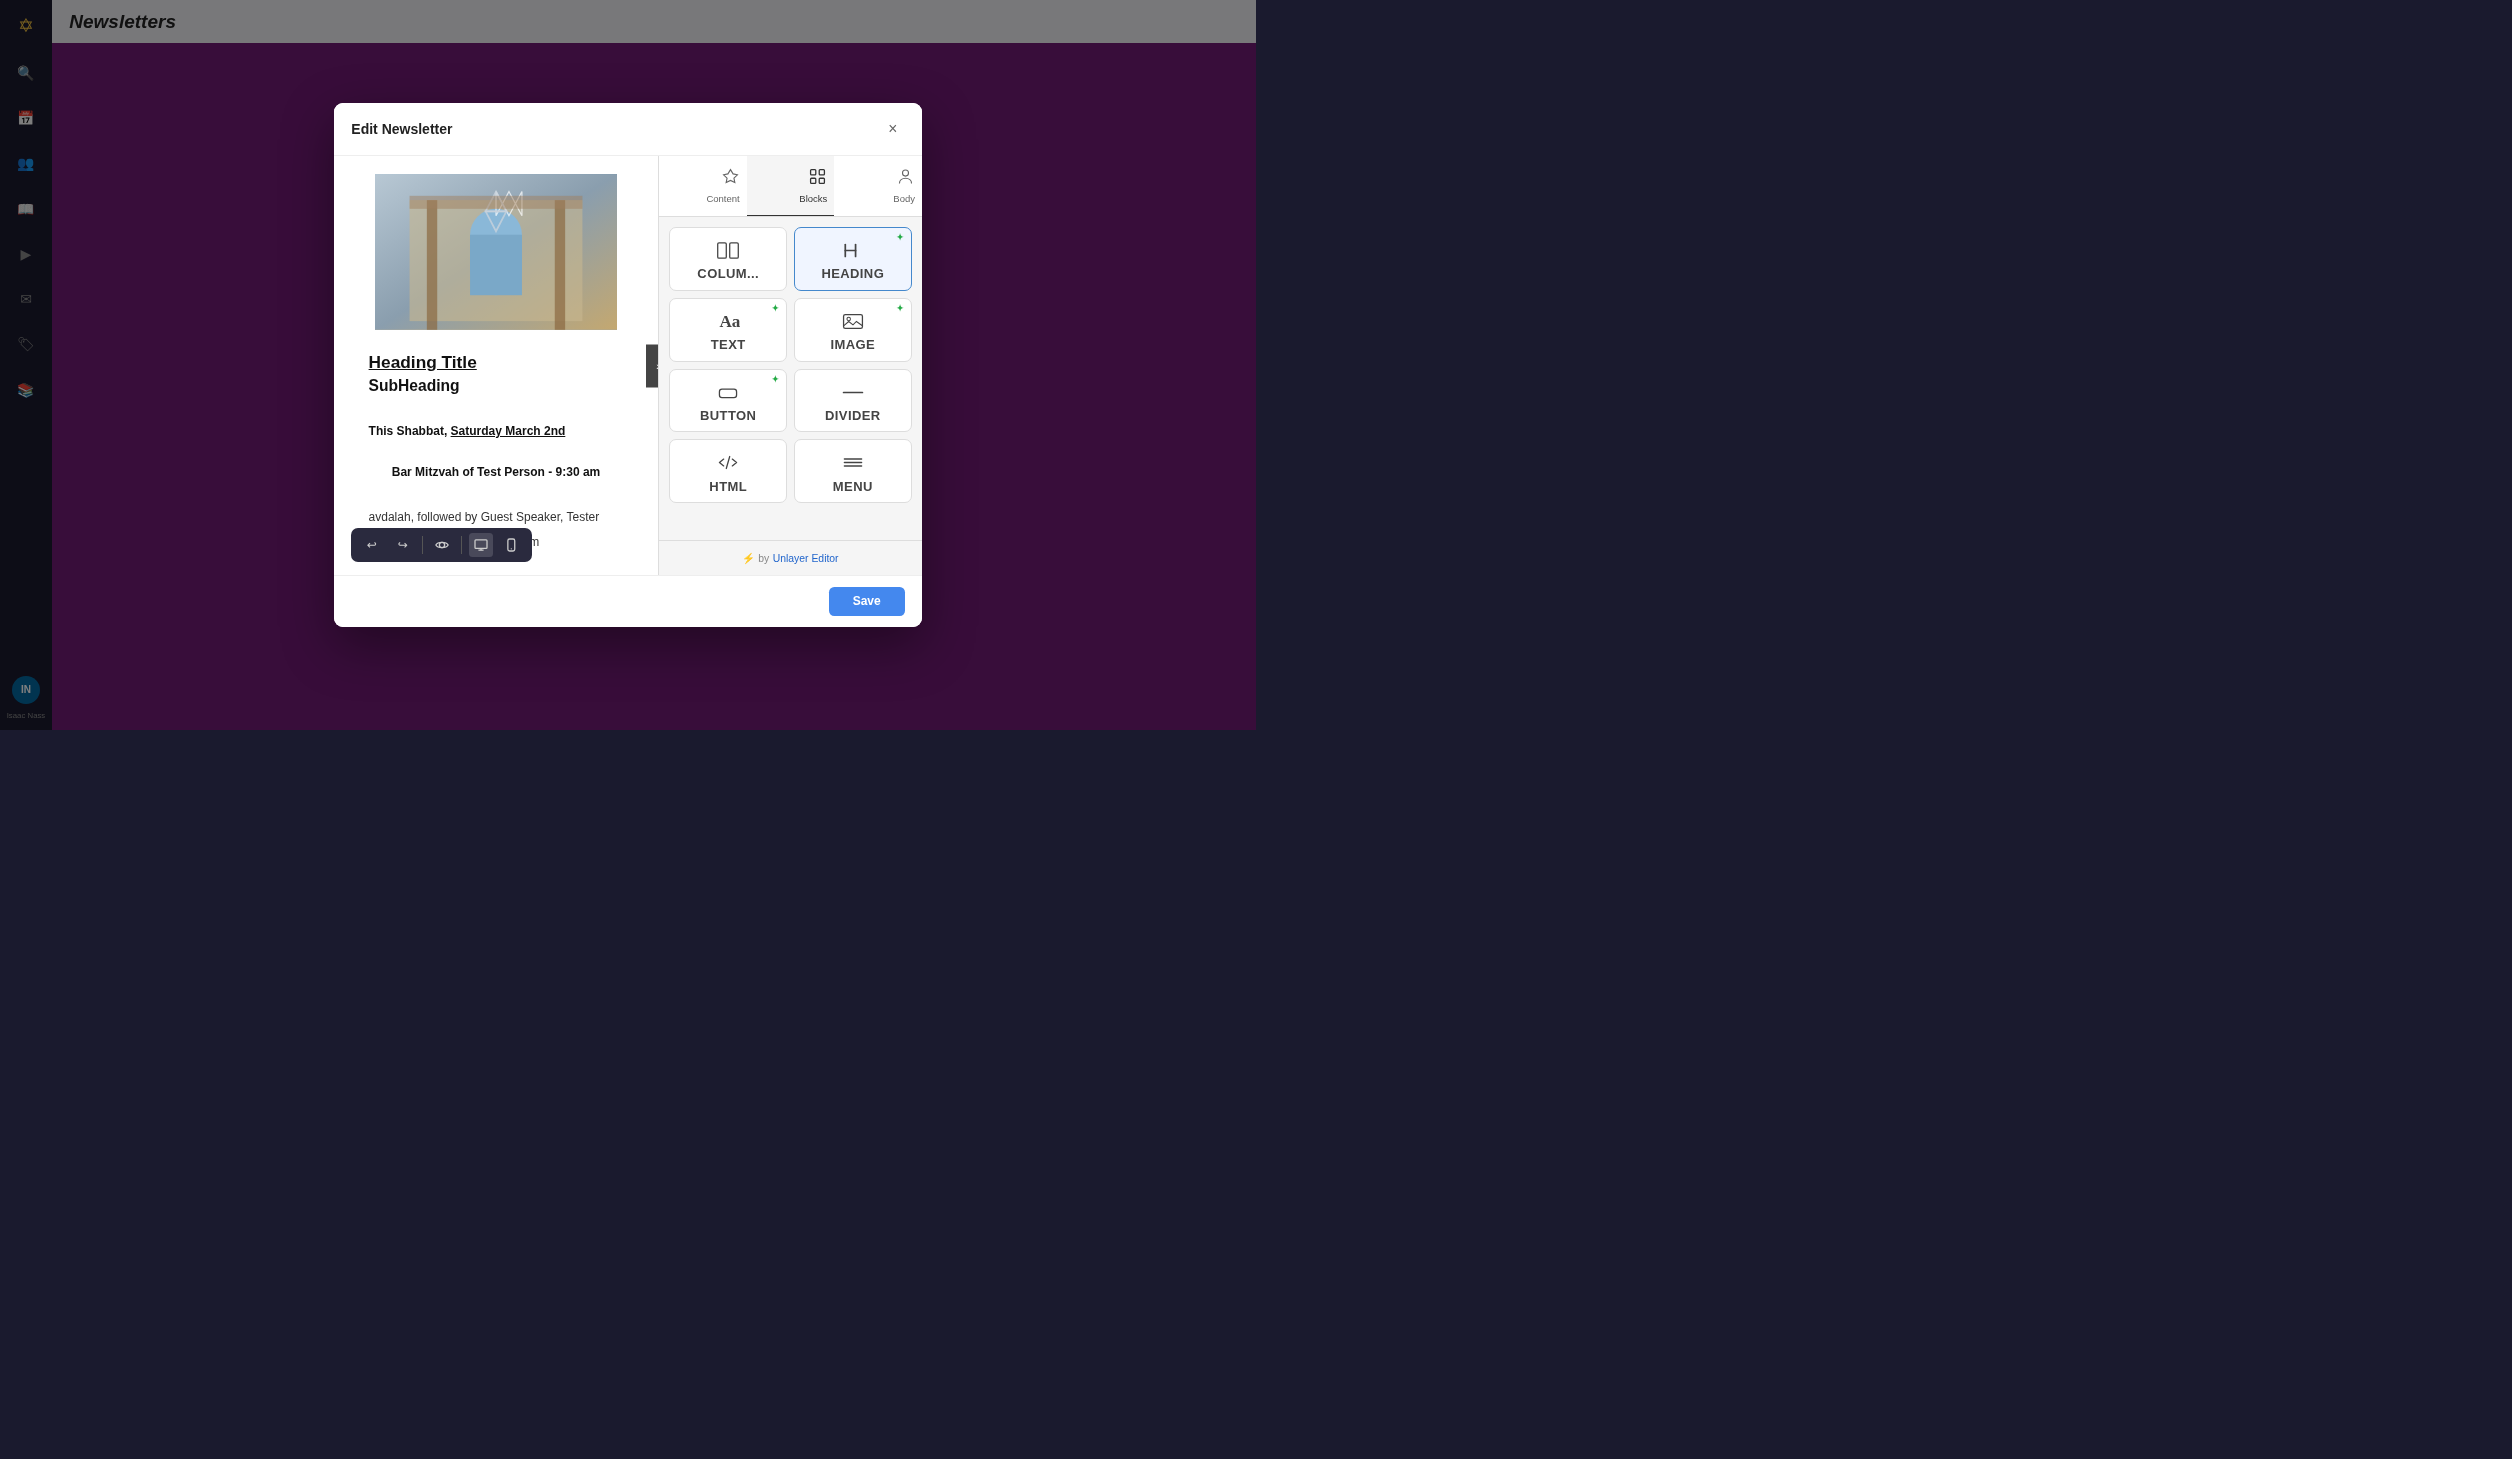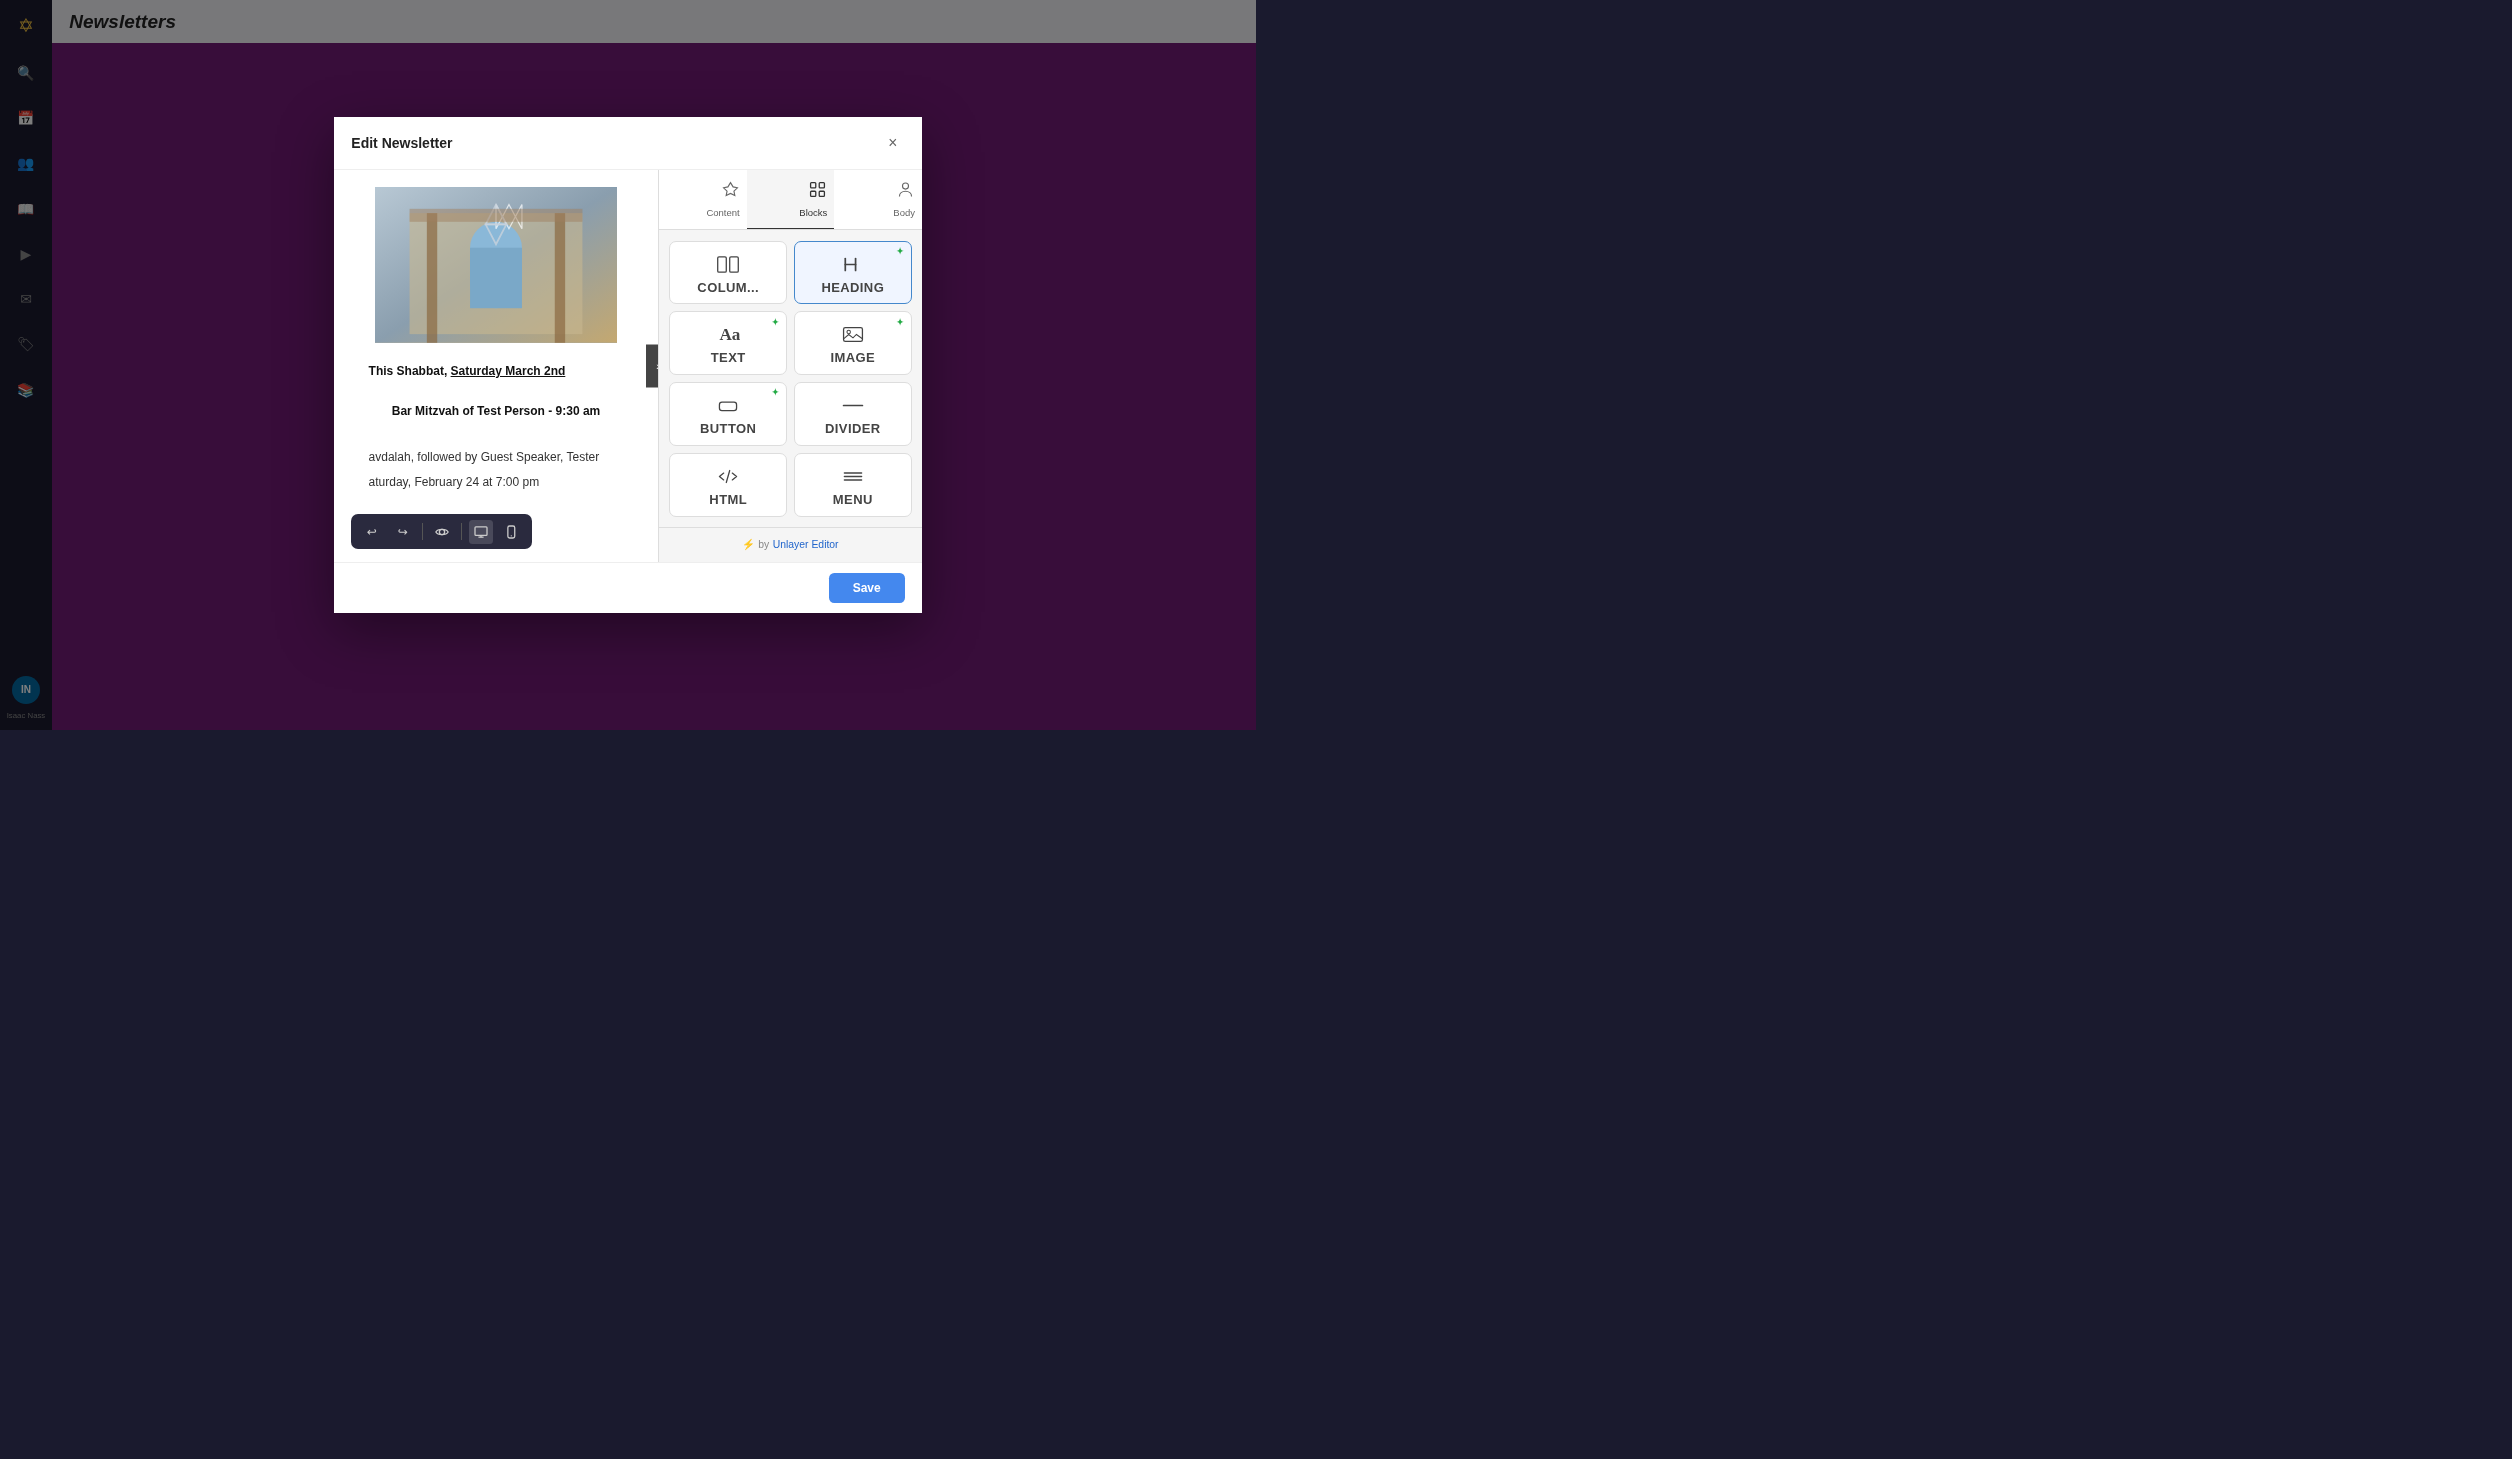--- a/index.html
+++ b/index.html
@@ -104,21 +104,21 @@
       background: rgba(0,0,0,0.5);
       z-index: 10;
       display: flex;
       align-items: center;
       justify-content: center;
     }
 
     
     .modal {
       background: #fff;
-      border-radius: 0;
+      border-radius: 9px;
       width: 588px;
       max-height: 692px;
       display: flex;
       flex-direction: column;
       box-shadow: 0 17.3px 52px rgba(0,0,0,0.4);
       position: relative;
       overflow: hidden;
     }
 
     .modal-header {
@@ -491,20 +491,24 @@
                 </g>
 
                 <rect x="60" y="30" width="12" height="150" fill="#8a6840" opacity="0.7"></rect>
                 <rect x="208" y="30" width="12" height="150" fill="#8a6840" opacity="0.7"></rect>
 
                 <rect x="40" y="25" width="200" height="15" fill="#a08060" opacity="0.5"></rect>
               </svg>
             </div>
           </div>
 
+          <div class="heading-block">
+            <div class="heading-title">Heading Title</div>
+            <div class="subheading">SubHeading</div>
+          </div>
 
           <div style="padding: 7px 17.3px;">
             <div class="shabbat-text">
               This Shabbat, <span class="underline">Saturday March 2nd</span>
             </div>
           </div>
 
           <div style="padding: 5.2px 17.3px;">
             <div class="bar-mitzvah-text">Bar Mitzvah of Test Person - 9:30 am</div>
           </div>

